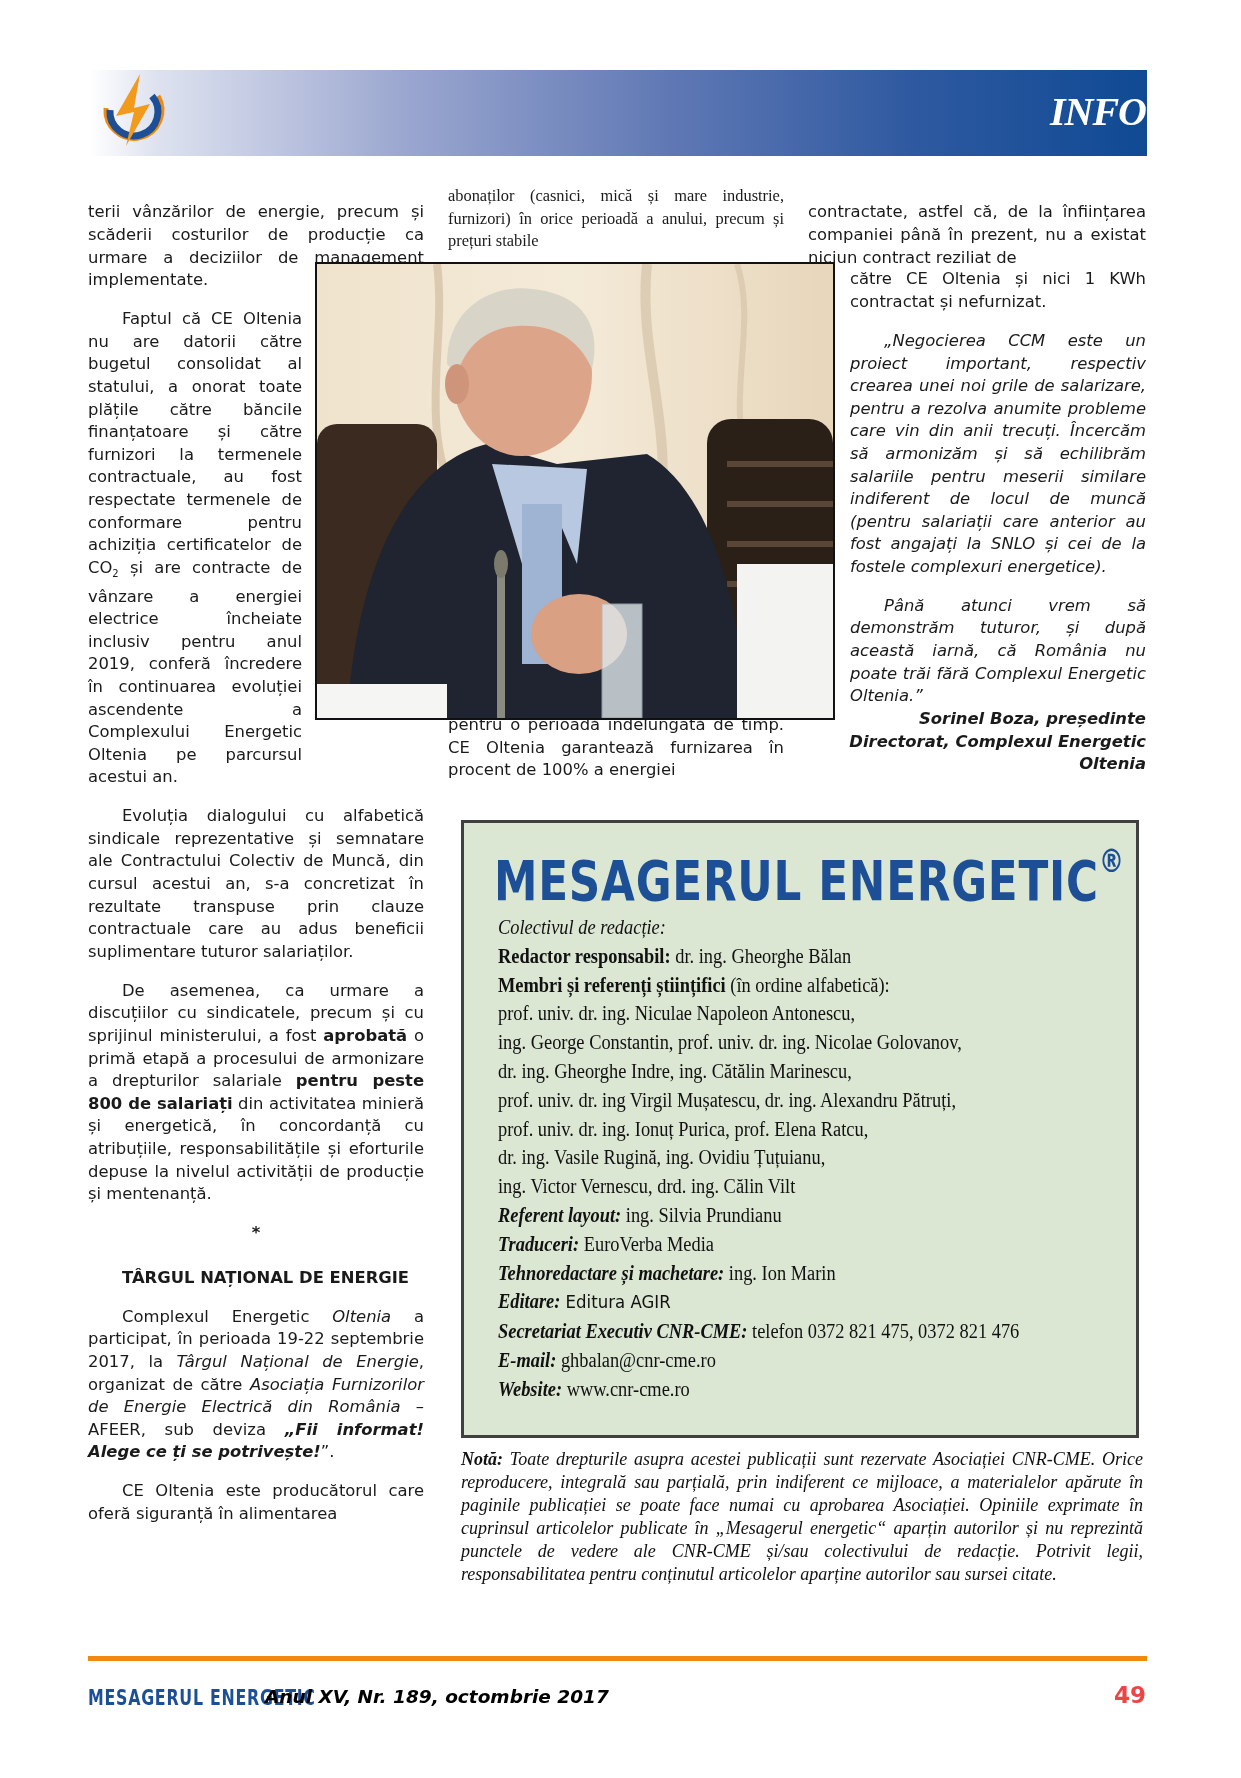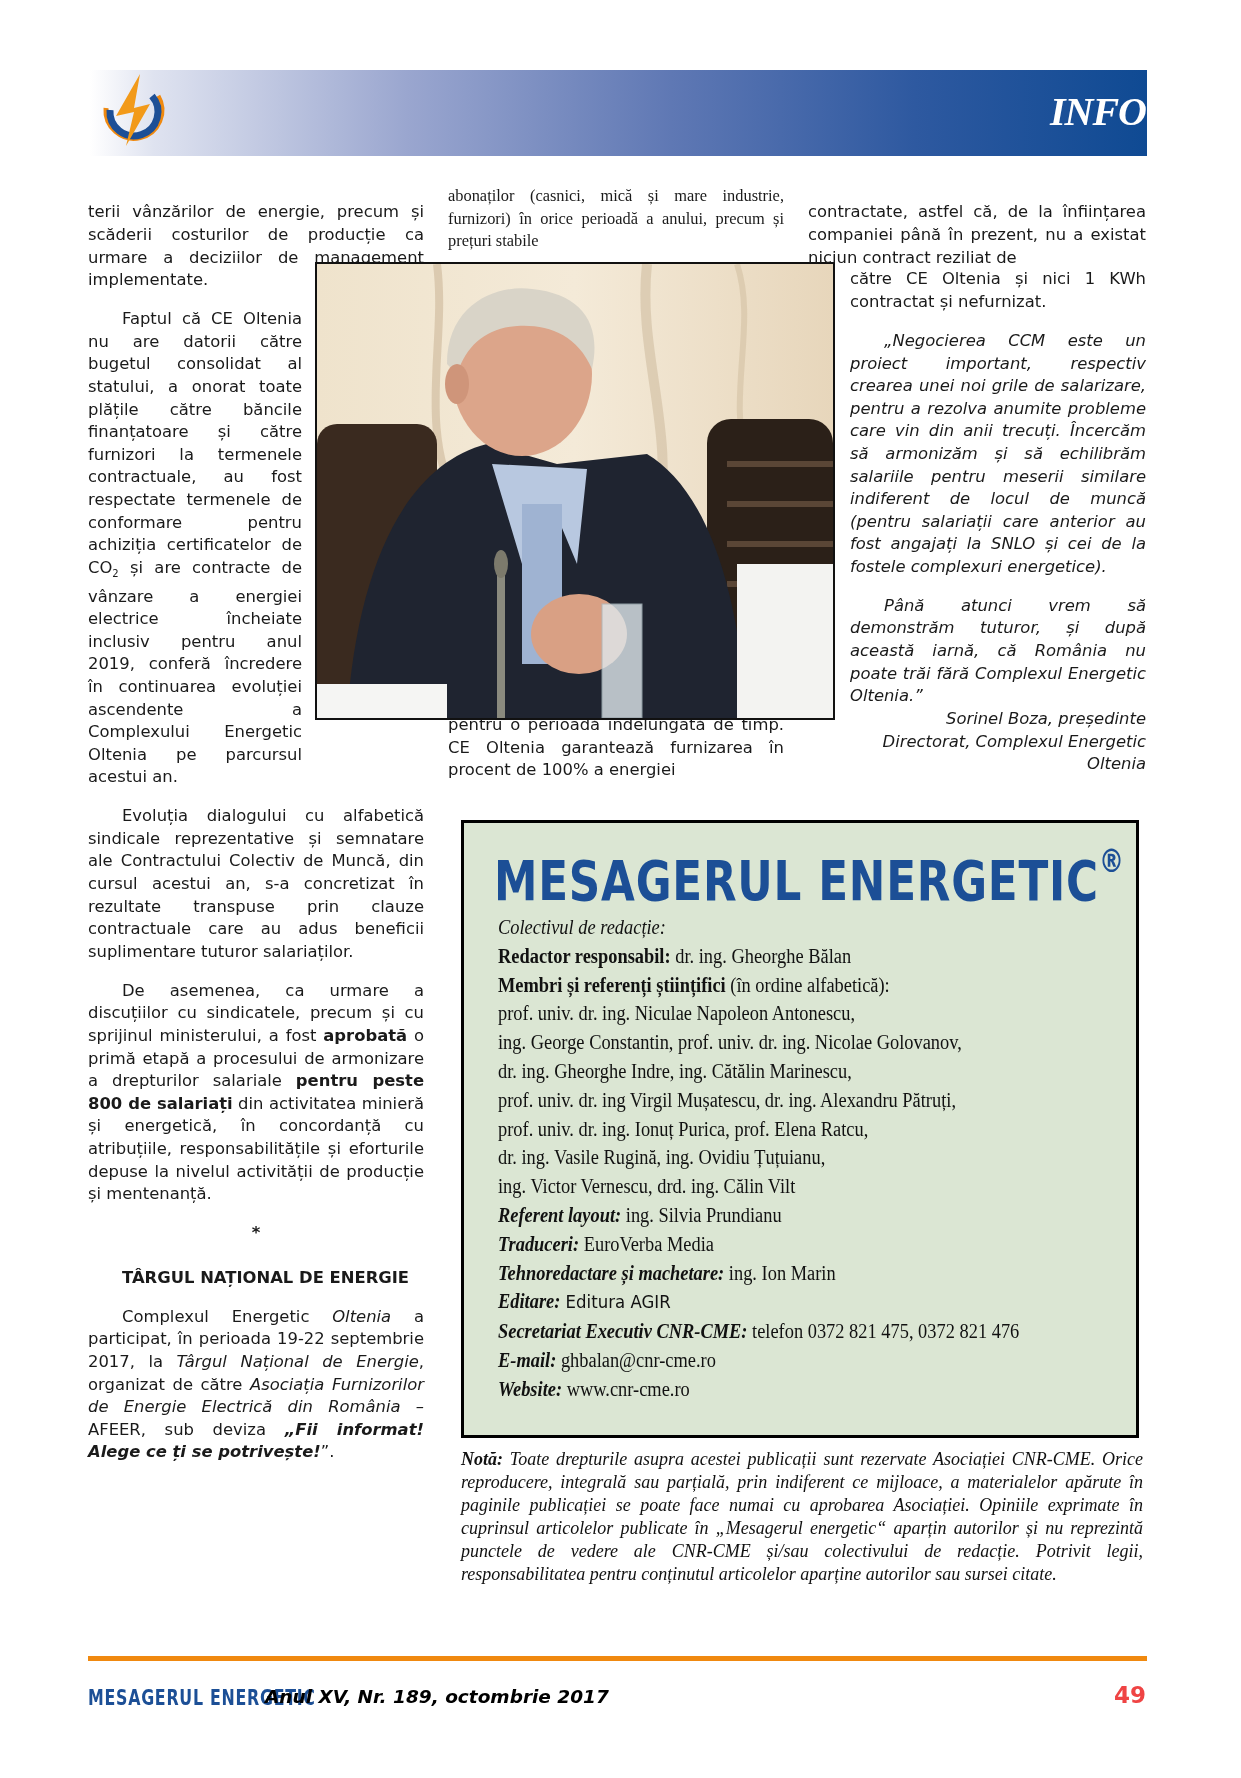--- a/index.html
+++ b/index.html
@@ -14,27 +14,27 @@
   #logo { left:88px; top:68px; width:90px; height:90px; }
   .txt { font-size:16.4px; line-height:22.6px; text-align:justify; }
   .ind { text-indent:34px; }
   .it { font-style:italic; }
   #col1 { left:88px; top:185px; width:336px; }
   #col1-narrow { width:214px; }
   #col2-top { left:448px; top:185px; width:336px;font-family:Liberation Serif, serif; }
   #col2-bot { left:448px; top:714px; width:336px; }
   #col3-top { left:808px; top:185px; width:338px; }
   #col3-quote { left:850px; top:252px; width:296px; }
-  #signature { left:790px; top:708px; width:356px; text-align:right; font-weight:normal;
+  #signature { left:790px; top:708px; width:356px; text-align:right; font-weight:bold;
     font-style:italic; font-size:16.4px; line-height:22.6px; }
   #photo { left:315px; top:262px; width:520px; height:458px; border:2px solid #111;
     box-sizing:border-box; overflow:hidden; background:#e9dcc4; }
   
   #mast { left:461px; top:820px; width:678px; height:618px; background:#dbe6d3;
-    border:3px solid #000000; box-sizing:border-box; }
+    border:3px solid #404040; box-sizing:border-box; }
   #mast-title { position:absolute; left:30px; top:25px; color:#1c4f96;
     font-family:"DejaVu Sans", sans-serif; font-weight:bold; font-size:56px;
     letter-spacing:1px; transform:scaleX(0.78); transform-origin:left center; white-space:nowrap; }
   #mast-title sup { font-size:32px; vertical-align:top; position:relative; top:-6px; }
   #mast-body { position:absolute; left:34px; top:90px; width:620px;
     font-family:"Liberation Serif", serif; font-size:20px; line-height:28.8px; color:#111;
     transform:scaleX(0.92); transform-origin:left top; white-space:nowrap; }
   #mast-body .sans { font-family:"DejaVu Sans", sans-serif; font-size:18px; }
   #note { left:461px; top:1448px; width:682px; font-family:"Liberation Serif", serif;
     font-style:italic; font-size:18px; line-height:23px; text-align:justify; color:#111; }
@@ -63,20 +63,21 @@
 <div class="abs" id="hdr-title">INFO</div>
 
 <div class="abs txt" id="col1">
   <p>terii vânzărilor de energie, precum și scăderii costurilor de producție ca urmare a deciziilor de management implementate.</p>
   <p class="ind" id="col1-narrow"><span>Faptul că CE Oltenia nu are datorii către bugetul consolidat al statului, a onorat toate plățile către băncile finanțatoare și către furnizori la termenele contractuale, au fost respectate termenele de conformare pentru achiziția certificatelor de CO</span><sub style="font-size:10px">2</sub><span> și are contracte de vânzare a energiei electrice încheiate inclusiv pentru anul 2019, conferă încredere în continuarea evoluției ascendente a Complexului Energetic Oltenia pe parcursul acestui an.</span></p>
   <p class="ind">Evoluția dialogului cu alfabetică sindicale reprezentative și semnatare ale Contractului Colectiv de Muncă, din cursul acestui an, s-a concretizat în rezultate transpuse prin clauze contractuale care au adus beneficii suplimentare tuturor salariaților.</p>
   <p class="ind"><span>De asemenea, ca urmare a discuțiilor cu sindicatele, precum și cu sprijinul ministerului, a fost </span><b>aprobată</b><span> o primă etapă a procesului de armonizare a drepturilor salariale </span><b>pentru peste 800 de salariați</b><span> din activitatea minieră și energetică, în concordanță cu atribuțiile, responsabilitățile și eforturile depuse la nivelul activității de producție și mentenanță.</span></p>
   <div class="star">*</div>
   <p class="ind heading">TÂRGUL NAȚIONAL DE ENERGIE</p>
   <p class="ind"><span>Complexul Energetic </span><i>Oltenia</i><span> a participat, în perioada 19-22 septembrie 2017, la </span><i>Târgul Național de Energie</i><span>, organizat de către </span><i>Asociația Furnizorilor de Energie Electrică din România</i><span> – AFEER, sub deviza </span><b><i>„Fii informat! Alege ce ți se potrivește!</i></b><span>”.</span></p>
+  <p class="ind">CE Oltenia este producătorul care oferă siguranță în alimentarea</p>
 </div>
 
 <div class="abs txt" id="col2-top">abonaților (casnici, mică și mare industrie, furnizori) în orice perioadă a anului, precum și prețuri stabile</div>
 <div class="abs txt" id="col2-bot">pentru o perioadă îndelungată de timp. CE Oltenia garantează furnizarea în procent de 100% a energiei</div>
 
 <div class="abs" id="photo" title="Sorinel Boza at a conference table with microphone and glass of water">
   <svg width="516" height="454" viewBox="0 0 516 454" preserveAspectRatio="none">
     <defs>
       <linearGradient id="wall" x1="0" x2="1" y1="0" y2="0">
         <stop offset="0" stop-color="#efe3cc"></stop>

